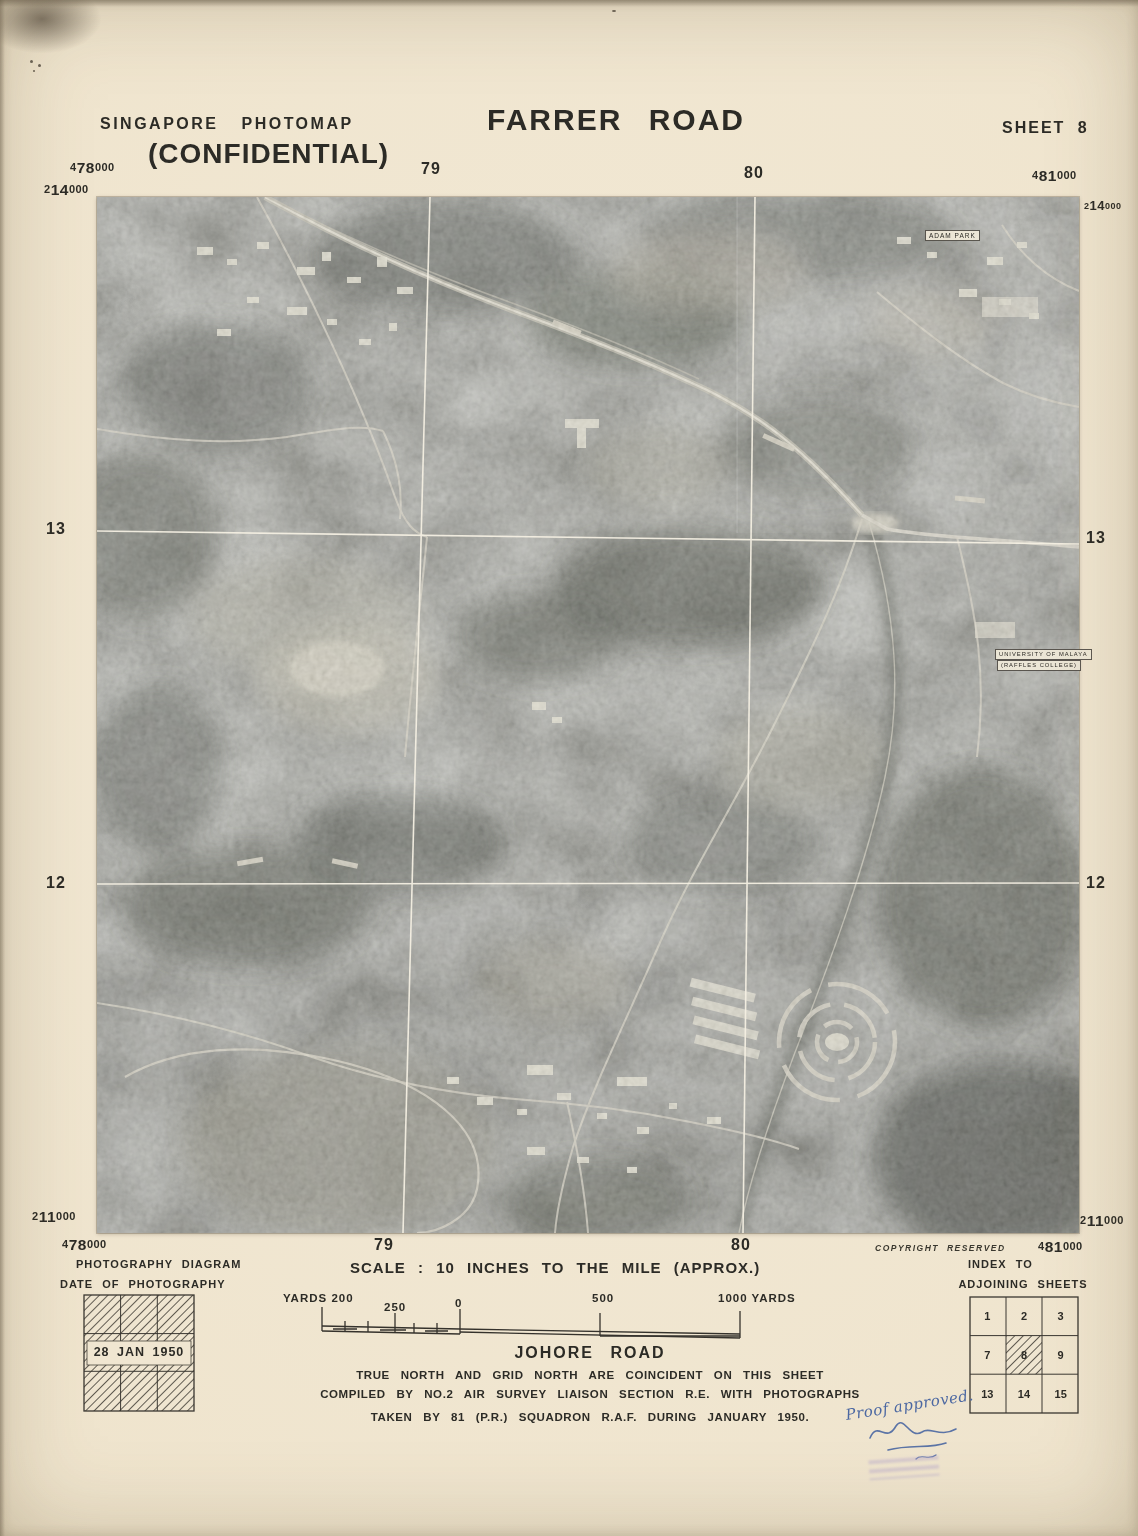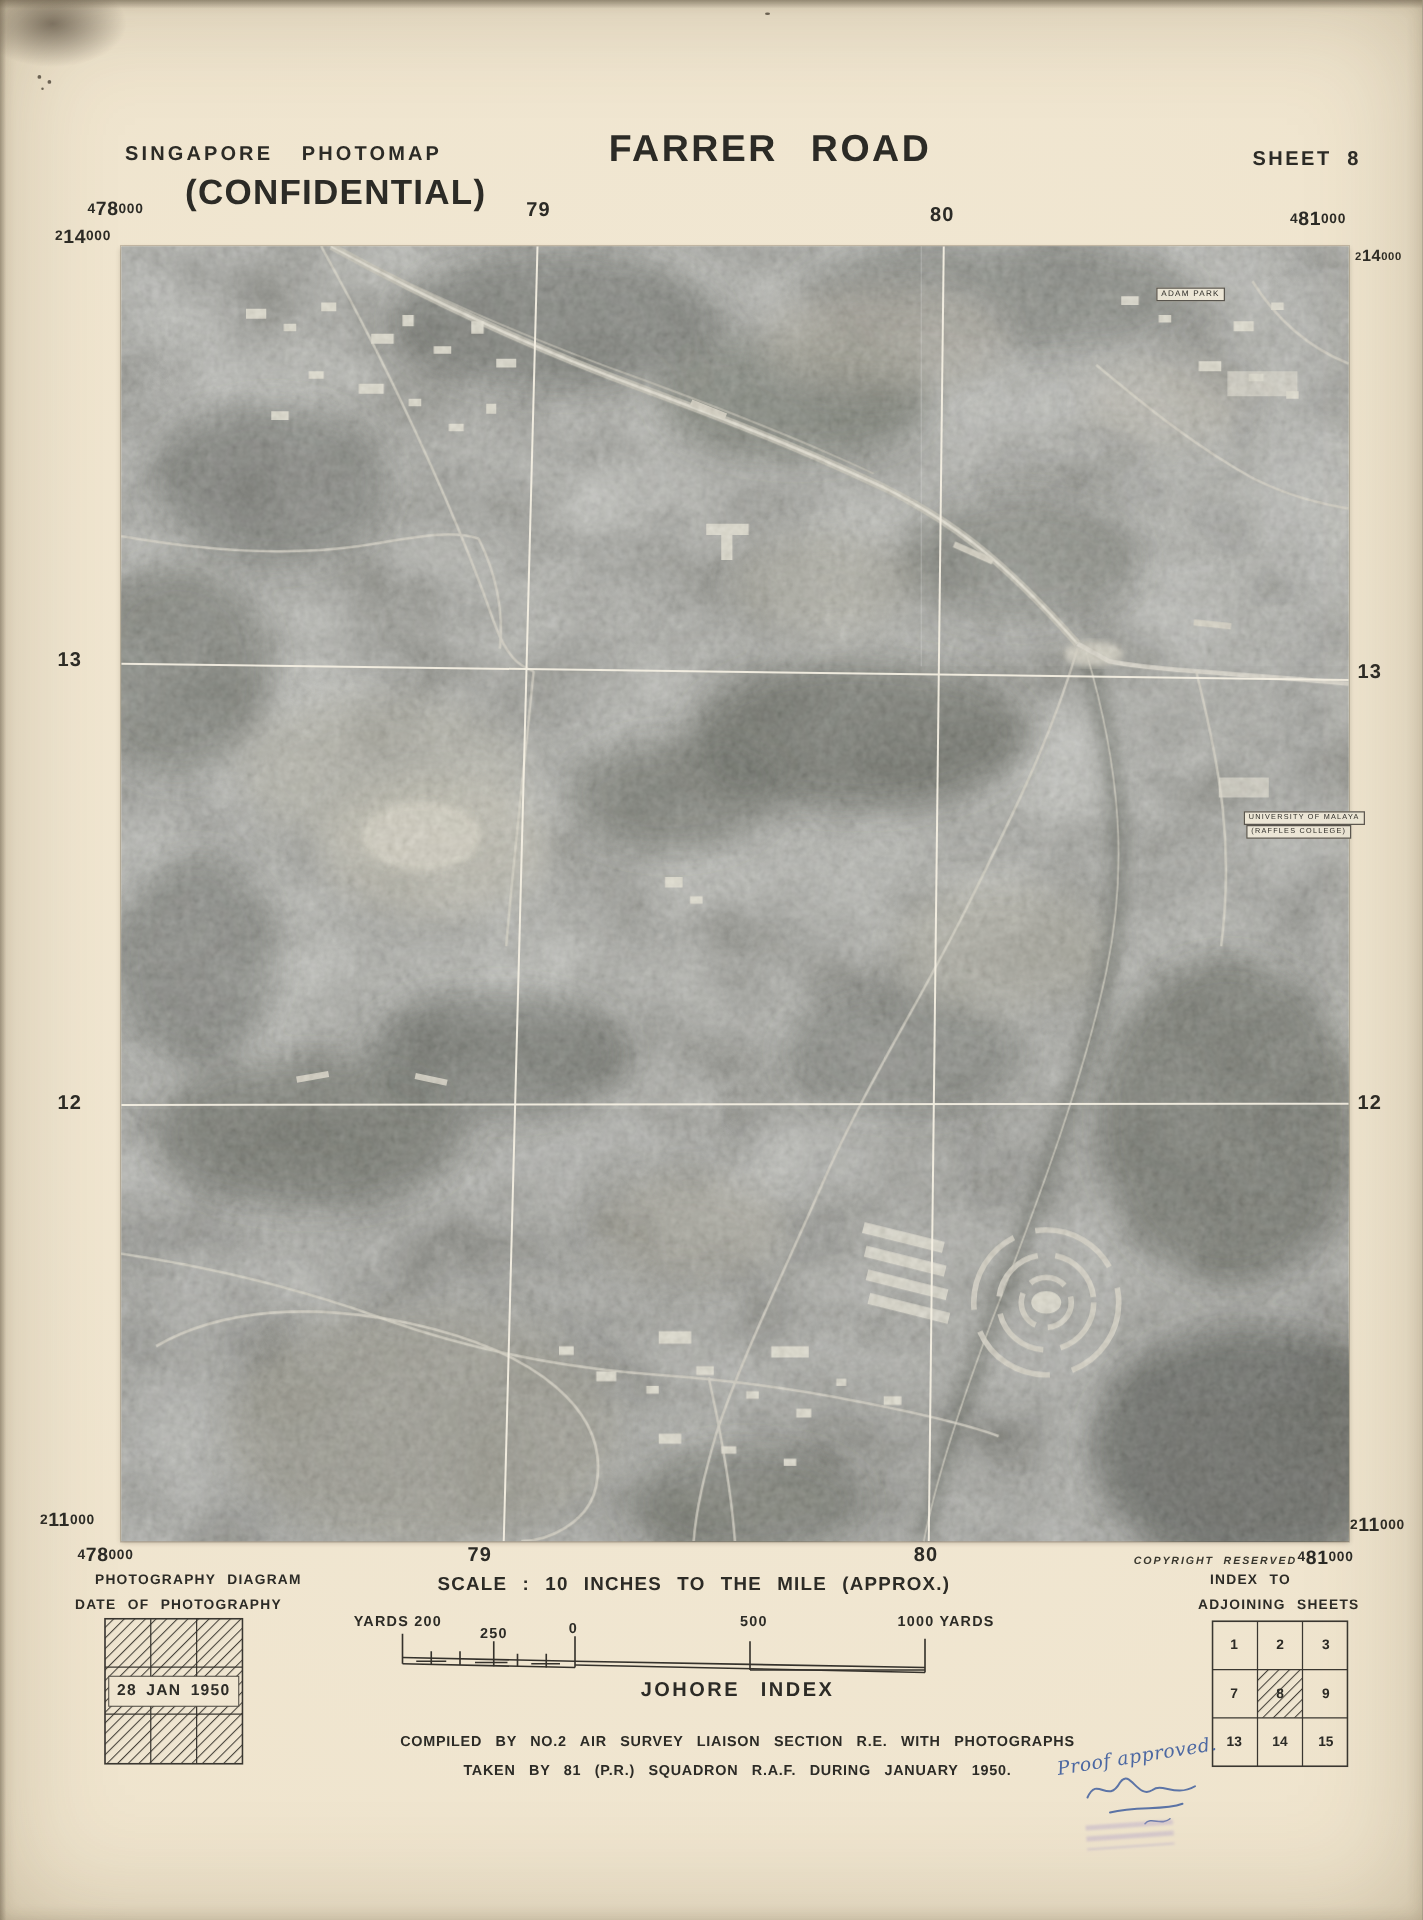--- a/index.html
+++ b/index.html
@@ -101,21 +101,21 @@
   <div class="lbl gridnum" style="left:1086px;top:529px">13</div>
   <div class="lbl gridnum" style="left:46px;top:874px">12</div>
   <div class="lbl gridnum" style="left:1086px;top:874px">12</div>
 
   <div class="lbl coord" style="left:32px;top:1208px"><span class="c-sm">2</span><span class="c-lg">11</span><span class="c-sm">000</span></div>
   <div class="lbl coord" style="left:62px;top:1236px"><span class="c-sm">4</span><span class="c-lg">78</span><span class="c-sm">000</span></div>
   <div class="lbl gridnum" style="left:374px;top:1236px">79</div>
   <div class="lbl gridnum" style="left:731px;top:1236px">80</div>
   <div class="lbl coord" style="left:1080px;top:1212px"><span class="c-sm">2</span><span class="c-lg">11</span><span class="c-sm">000</span></div>
   <div class="lbl coord" style="left:1038px;top:1238px"><span class="c-sm">4</span><span class="c-lg">81</span><span class="c-sm">000</span></div>
-  <div class="lbl copyright" style="left:907px;top:1243px">COPYRIGHT RESERVED</div>
+  <div class="lbl copyright" style="left:875px;top:1243px">COPYRIGHT RESERVED</div>
 
   <div id="map">
     <svg width="982" height="1036" viewBox="0 0 982 1036">
       <rect width="982" height="1036" fill="#8f9188"></rect>
       <rect width="982" height="1036" filter="url(#blotch)" opacity="0.5"></rect>
 
       <g filter="url(#soft12)">
         <ellipse cx="350" cy="60" rx="130" ry="55" fill="#50544a" opacity=".55"></ellipse>
         <ellipse cx="540" cy="120" rx="110" ry="50" fill="#575b50" opacity=".5"></ellipse>
         <ellipse cx="700" cy="40" rx="160" ry="45" fill="#4f5349" opacity=".45"></ellipse>
@@ -282,21 +282,22 @@
       <line x1="320" y1="28" x2="320" y2="51"></line>
       <line x1="460" y1="26" x2="460" y2="53"></line>
       <line x1="65" y1="36" x2="65" y2="47"></line>
       <line x1="88" y1="36" x2="88" y2="47"></line>
       <line x1="134" y1="38" x2="134" y2="48"></line>
       <line x1="157" y1="38" x2="157" y2="49"></line>
       <path d="M53,44 L77,44 M100,45 L126,45 M145,46 L168,46"></path>
     </g>
   </svg>
 
-  <div class="lbl johore" style="left:230px;top:1344px;width:720px;text-align:center">JOHORE INDEX</div>
+  <div class="lbl johore" style="left:230px;top:1344px;width:720px;text-align:center">JOHORE ROAD</div>
+  <div class="lbl note" style="top:1369px">TRUE NORTH AND GRID NORTH ARE COINCIDENT ON THIS SHEET</div>
   <div class="lbl note" style="top:1388px">COMPILED BY NO.2 AIR SURVEY LIAISON SECTION R.E. WITH PHOTOGRAPHS</div>
   <div class="lbl note" style="top:1411px">TAKEN BY 81 (P.R.) SQUADRON R.A.F. DURING JANUARY 1950.</div>
 
   <div class="lbl legend-sm" style="left:968px;top:1258px;width:110px;text-align:left">INDEX TO</div>
   <div class="lbl legend-sm" style="left:958px;top:1278px;width:130px;text-align:center">ADJOINING SHEETS</div>
   <svg class="lbl" style="left:969px;top:1296px" width="110" height="118">
     <rect x="1" y="1" width="108" height="116" fill="none" stroke="#3a3731" stroke-width="1.3"></rect>
     <rect x="37" y="39.6" width="36" height="38.6" fill="url(#hatch)"></rect>
     <line x1="37" y1="1" x2="37" y2="117" stroke="#3a3731" stroke-width="1"></line>
     <line x1="73" y1="1" x2="73" y2="117" stroke="#3a3731" stroke-width="1"></line>

